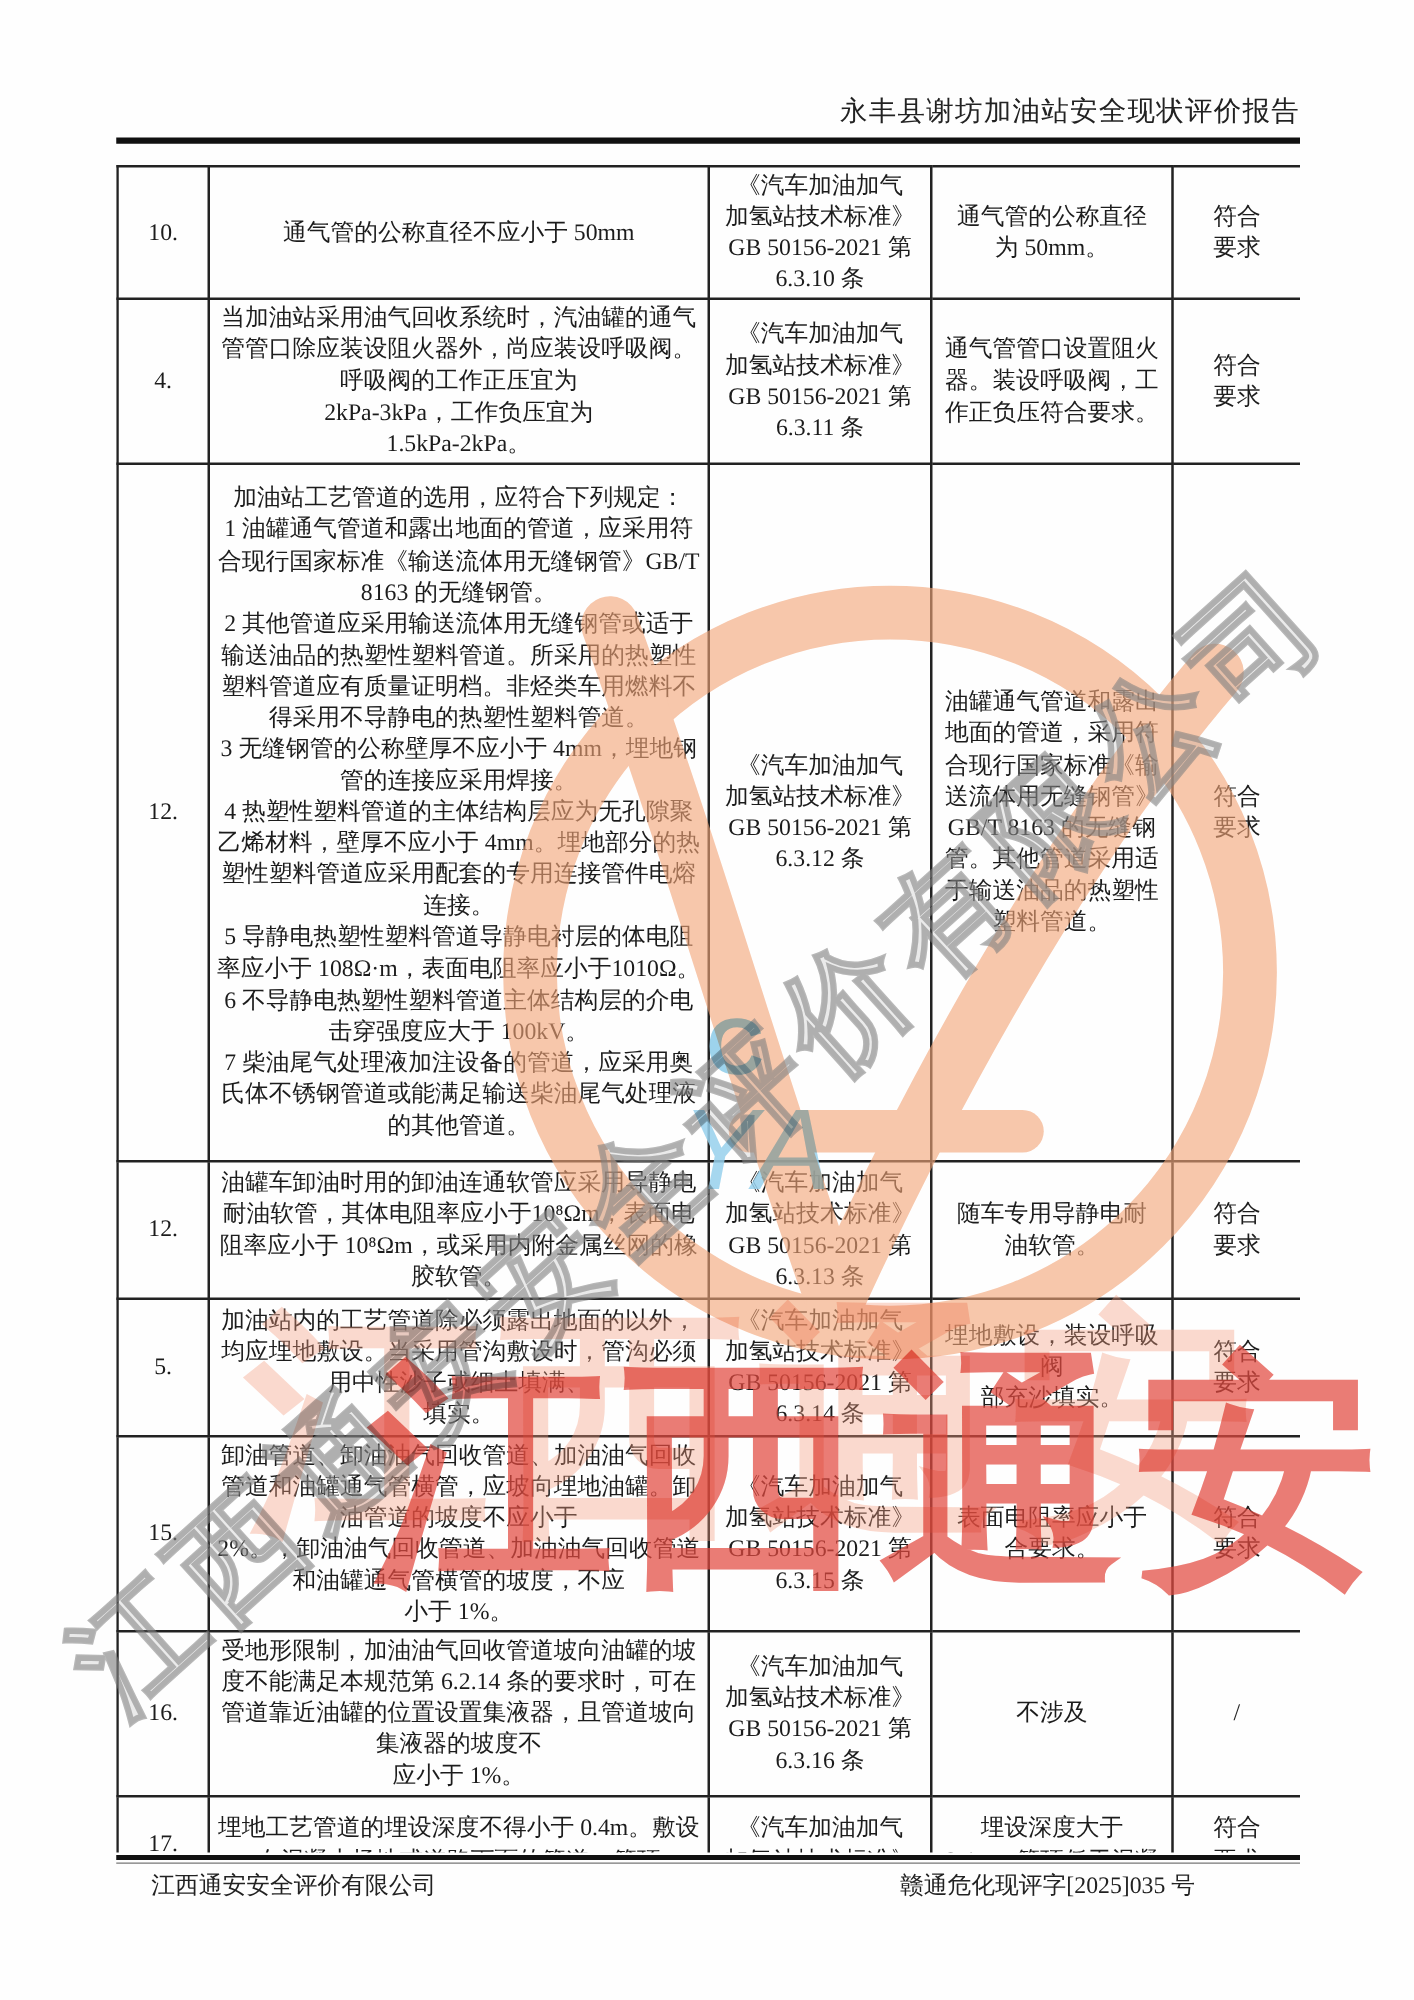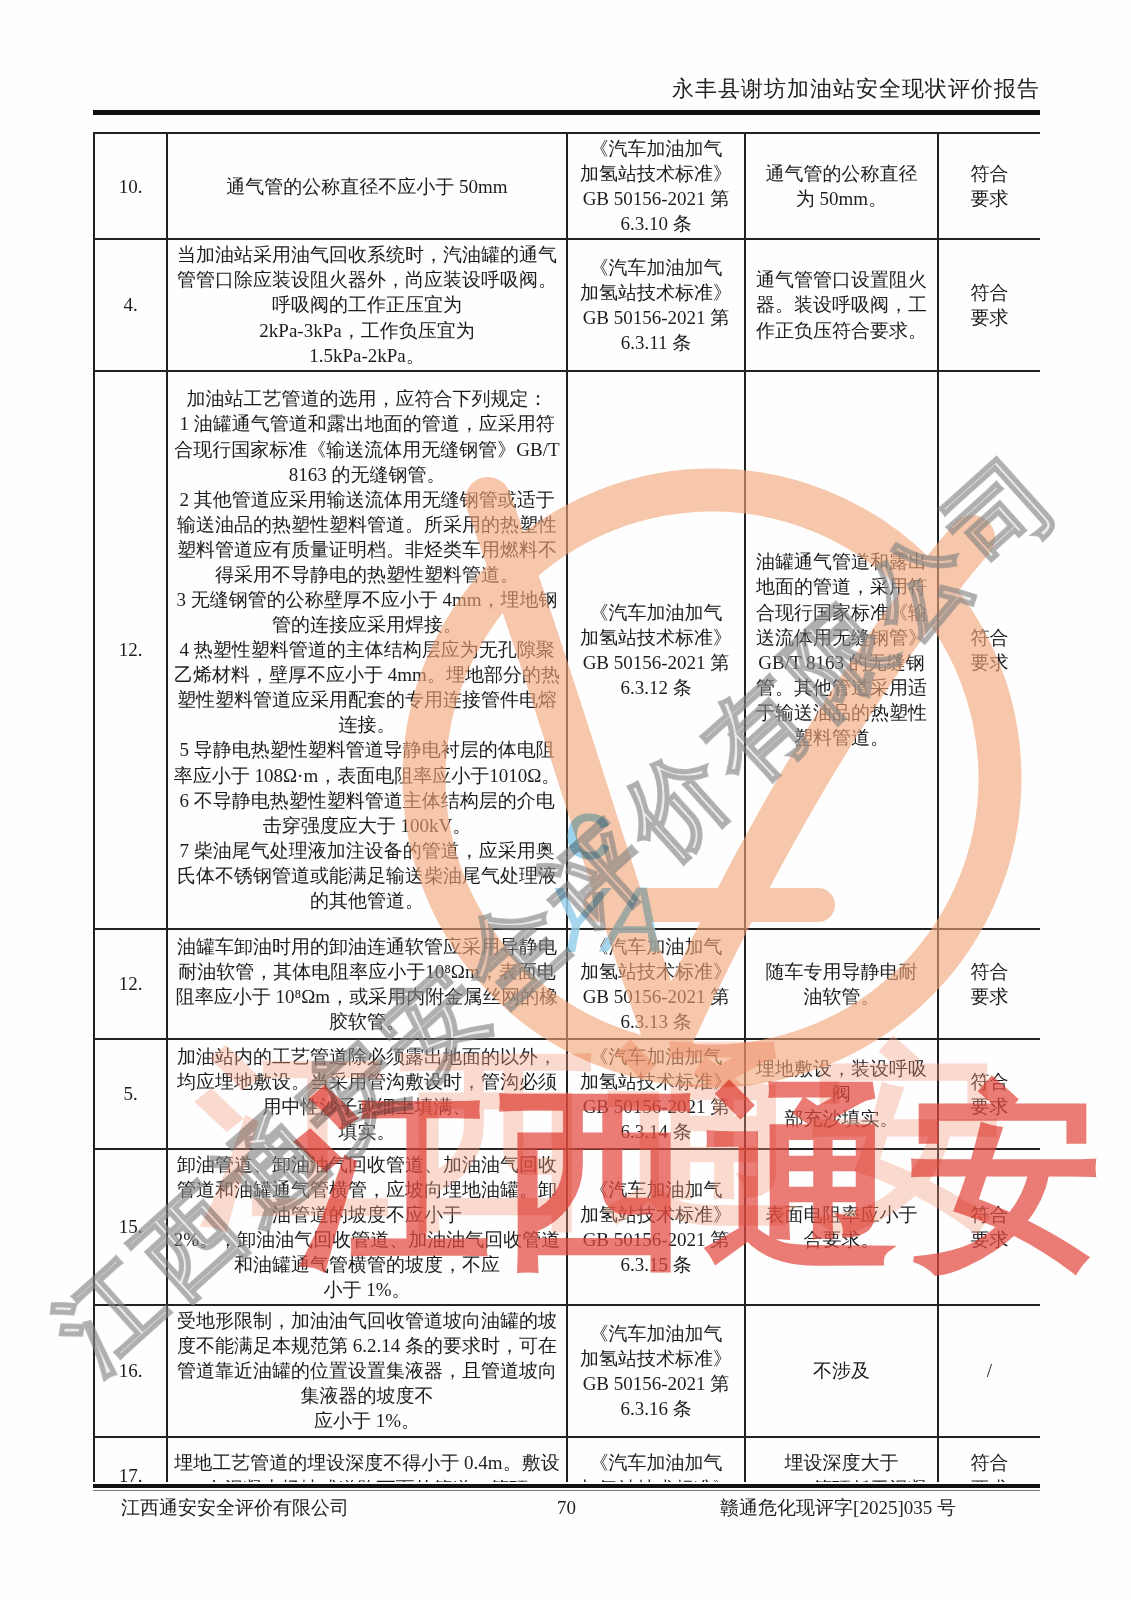--- a/index.html
+++ b/index.html
@@ -194,18 +194,17 @@
     <div class="wm wm-red-shadow">江西通安</div>
 
     <div class="wm wm-red-main">江西通安</div>
 
     <div class="wm wm-blue-c">C</div>
     <div class="wm wm-blue-ya">YA</div>
   </div>
 
   <div class="footer-rule"></div>
   <div class="page-footer">
-    <span class="footer-page">70</span>
     <span class="footer-company">江西通安安全评价有限公司</span>
     <span class="footer-doc">赣通危化现评字[2025]035 号</span>
   </div>
 
 </div>
 
 </body></html>

